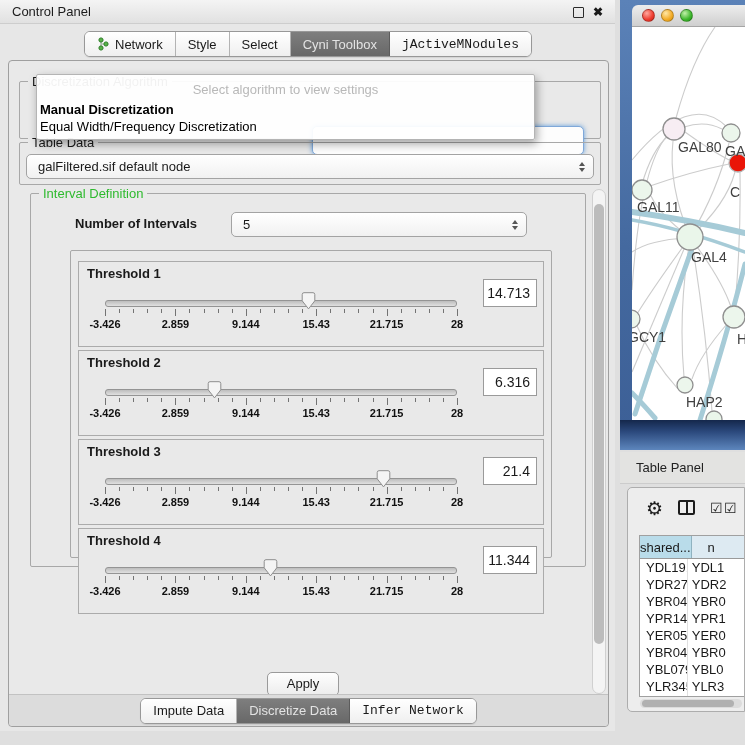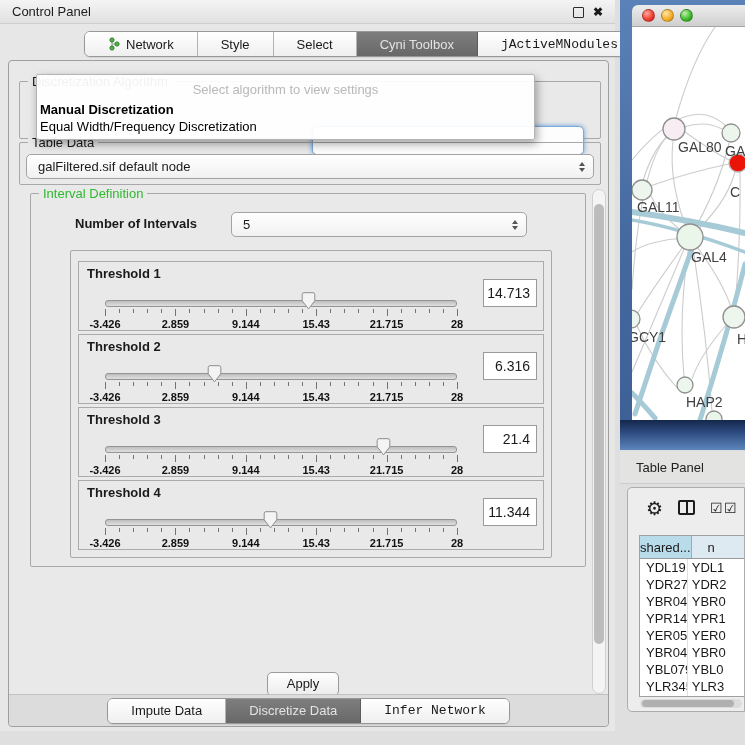--- a/index.html
+++ b/index.html
@@ -18,21 +18,21 @@
     border-bottom:1px solid #cdcdcd;
     display:flex;align-items:center;padding-left:12px;box-sizing:border-box;
   }
   .titlebar .ttl{font-size:13px;color:#1c1c1c;}
   .win-icons{position:absolute;right:12px;top:0;height:24px;display:flex;align-items:center;gap:9px;}
   .float-box{width:9px;height:9px;border:1.5px solid #2b2b2b;border-radius:1px;display:inline-block;}
   .close-x{font-size:12px;font-weight:bold;color:#1a1a1a;line-height:1;}
 
   
   .capsule{display:flex;height:24px;border:1px solid #989898;border-radius:6px;overflow:hidden;background:#fdfdfd;box-shadow:0 1px 1px rgba(0,0,0,0.08);}
-  .seg{display:flex;align-items:center;justify-content:center;gap:5px;padding:0 23px;font-size:13px;
+  .seg{display:flex;align-items:center;justify-content:center;gap:5px;padding:0 12px;font-size:13px;
        background:linear-gradient(#ffffff,#efefef);border-right:1px solid #b3b3b3;white-space:nowrap;cursor:default;}
   .seg:last-child{border-right:none;font-family:Liberation Mono, monospace;}
   .seg.sel{background:linear-gradient(#7e7e7e,#686868);color:#e3e3e3;border-right-color:#5c5c5c;}
   .top-tabs{position:absolute;left:84px;top:31px;}
   .nwicon{display:inline-flex;align-items:center;}
 
   
   .content-panel{
     position:absolute;left:8px;top:60px;width:601px;height:667px;box-sizing:border-box;
     background:#e9e9e9;border:1px solid #9f9f9f;border-radius:4px;
@@ -63,21 +63,21 @@
 
   .tabledata-group{left:10px;top:81px;width:582px;height:43px;}
   .tabledata-combo{left:6px;top:11px;right:6px;}
 
   .viewport{position:absolute;left:1px;top:126px;width:597px;height:510px;overflow:hidden;margin-left:12px;}
   .interval-group{left:8px;top:6px;width:556px;height:374px;}
   .ni-label{position:absolute;left:44px;top:22px;font-weight:bold;font-size:13px;}
   .ni-spinner{left:200px;top:18px;width:296px;}
   .thresholds-group{position:absolute;left:39px;top:56px;width:482px;height:308px;border:1px solid #a8a8a8;border-radius:2px;box-sizing:border-box;}
   .tpanels{position:absolute;left:7px;right:7px;top:10px;display:flex;flex-direction:column;gap:3px;}
-  .tpanel{position:relative;height:70px;border:1px solid #ababab;background:#e9e9e9;box-sizing:border-box;}
+  .tpanel{position:relative;height:86px;border:1px solid #ababab;background:#e9e9e9;box-sizing:border-box;}
   .tp-label{position:absolute;left:8px;top:4px;font-weight:bold;font-size:13px;}
   .tp-value{position:absolute;right:6px;top:17px;width:54px;height:28px;box-sizing:border-box;background:#fff;border:1px solid #9a9a9a;
             font-size:14px;text-align:right;padding-right:6px;line-height:26px;}
   .tp-slider{position:absolute;left:26px;right:86px;top:30px;height:38px;}
   .track{position:absolute;left:0;right:0;top:8px;height:5px;background:linear-gradient(#bdbdbd,#e0e0e0);
          border:1px solid #949494;border-radius:3px;}
   .thumb{position:absolute;top:0;width:15px;height:18px;}
   .ticks{position:absolute;left:0;right:0;top:17px;height:8px;}
   .ticks i{position:absolute;width:1px;height:4px;background:#737373;}
   .ticks i.maj{height:7px;}

